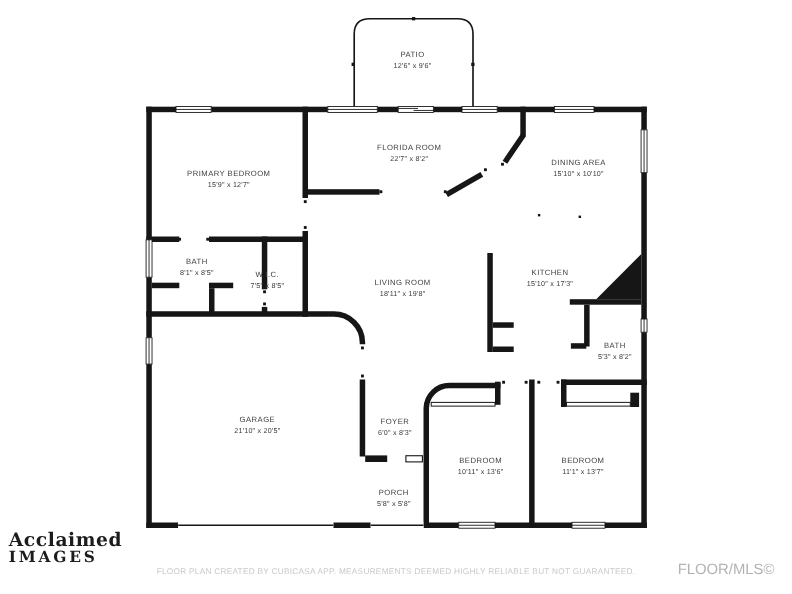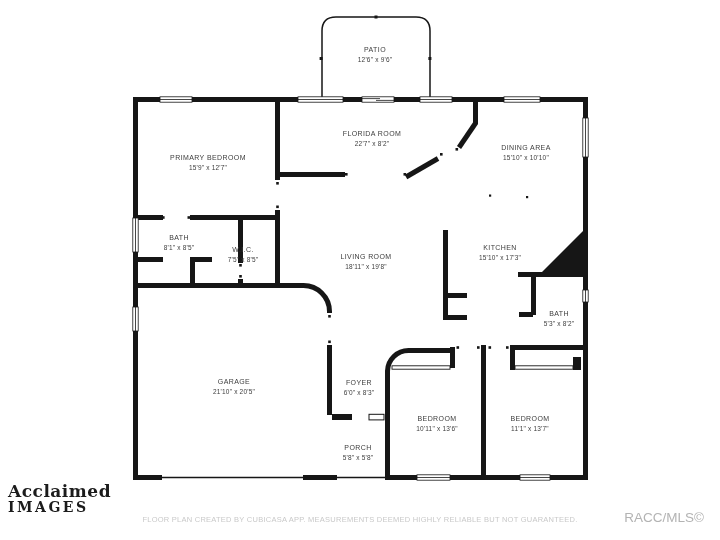--- a/index.html
+++ b/index.html
@@ -256,15 +256,15 @@
       </g>
     </g>
   </svg>
 
   <div id="watermark">
     <div class="wm1">Acclaimed</div>
     <div class="wm2">IMAGES</div>
   </div>
 
   <div id="disclaimer">FLOOR PLAN CREATED BY CUBICASA APP. MEASUREMENTS DEEMED HIGHLY RELIABLE BUT NOT GUARANTEED.</div>
-  <div id="credit">RACC/MLS©</div>
+  <div id="credit">FLOOR/MLS©</div>
 
 </div>
 
 </body></html>

